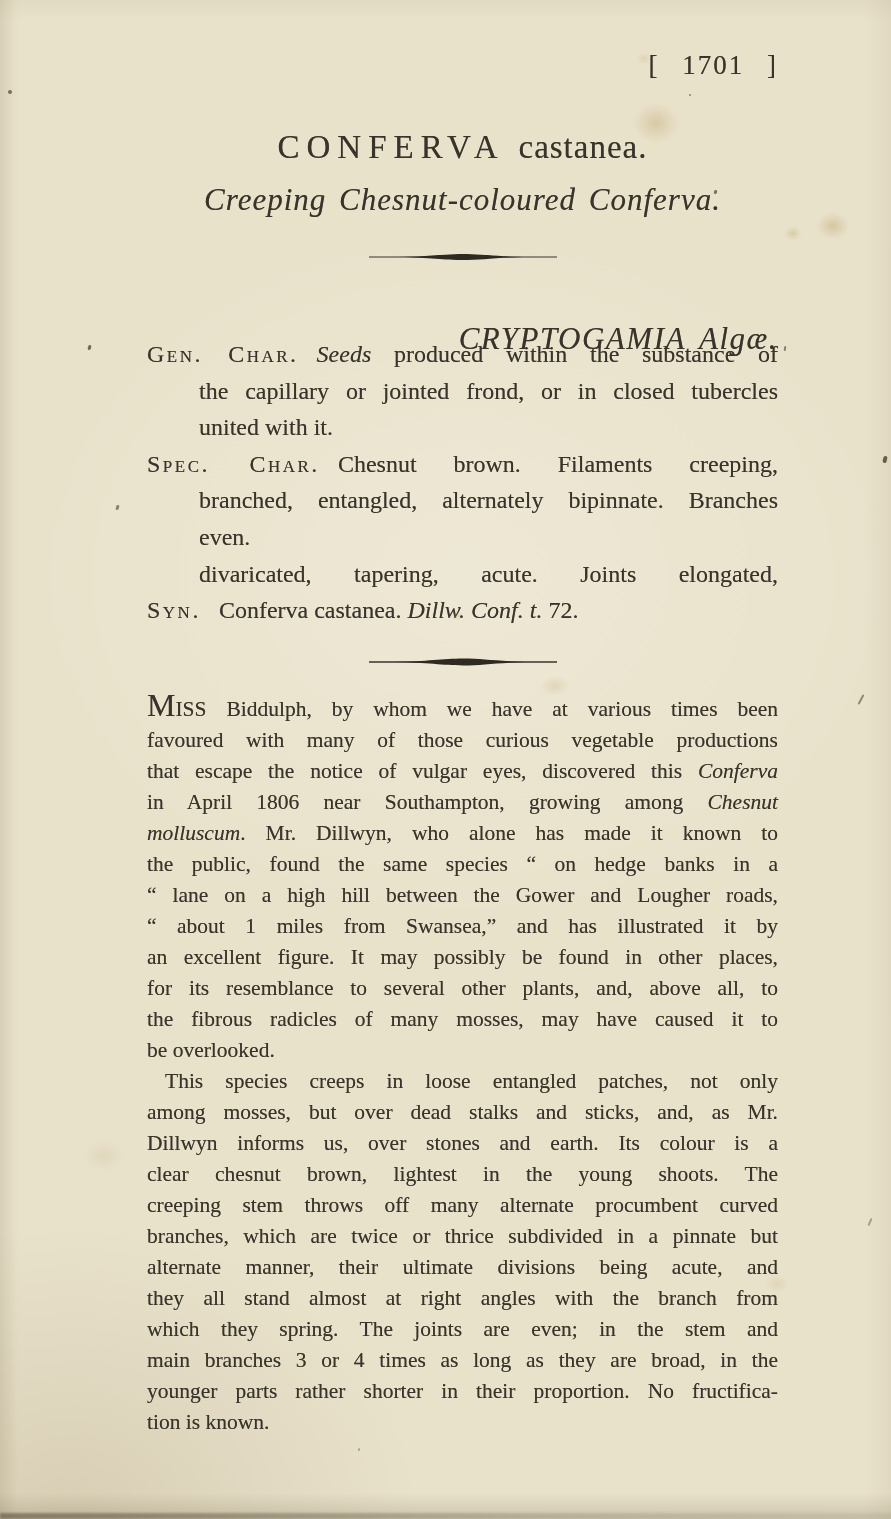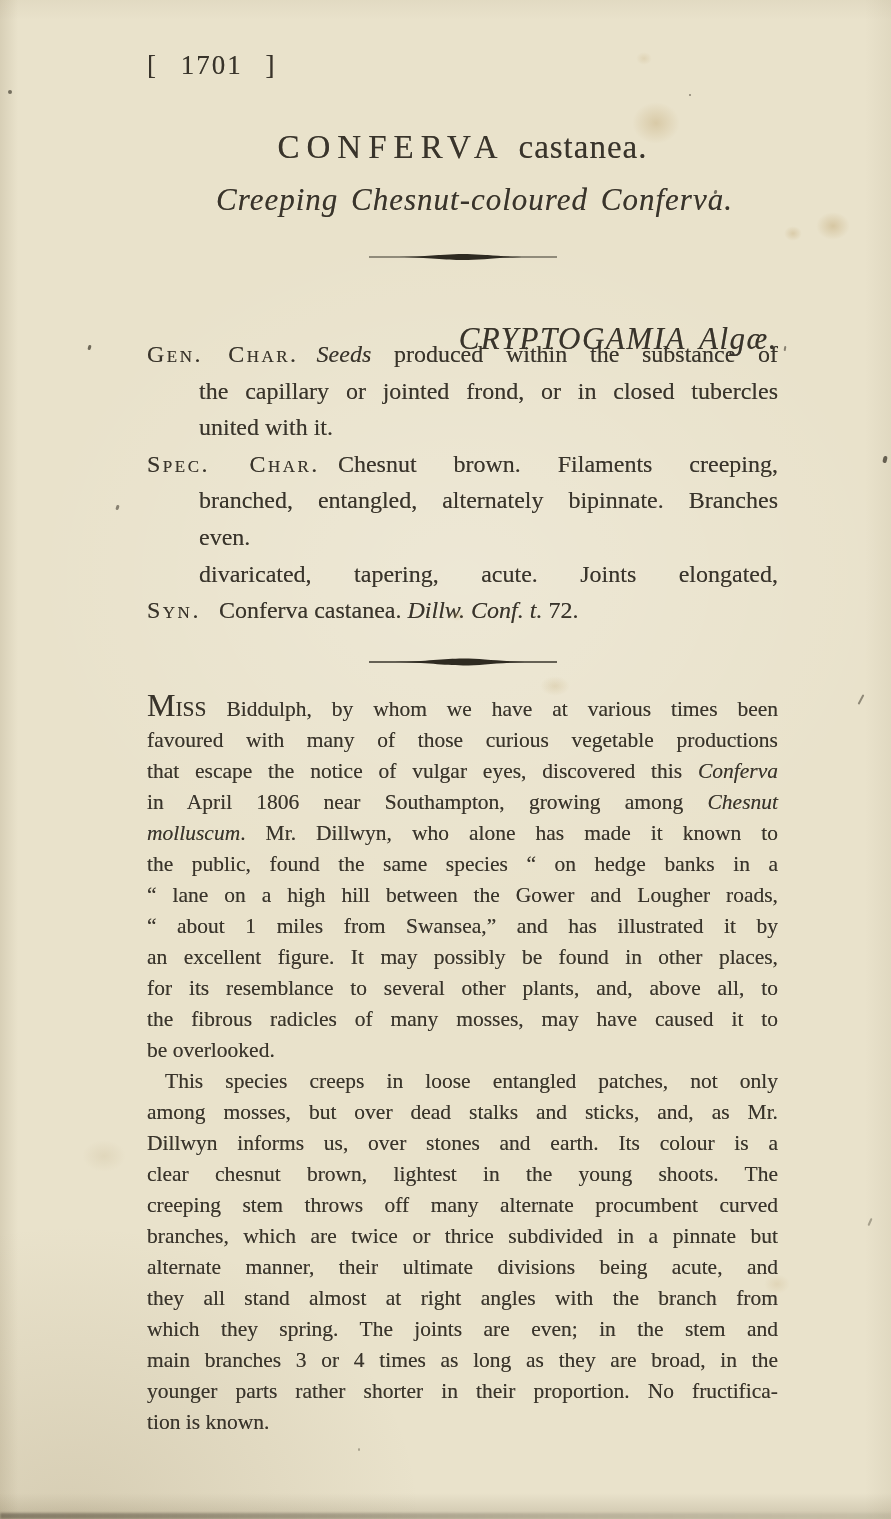--- a/index.html
+++ b/index.html
@@ -18,27 +18,27 @@
       linear-gradient(180deg, rgba(110,92,58,0.06), rgba(110,92,58,0) 20px),
       #e9e2cb;
     color:#39342b;
   }
   .bottom-edge{position:absolute;left:0;bottom:0;width:100%;height:6px;
     background:linear-gradient(90deg, rgba(60,52,38,0.45), rgba(60,52,38,0.15) 65%, rgba(60,52,38,0.05));
     filter:blur(1px);}
   .column{position:absolute;left:147px;top:0;width:631px;height:100%;}
   .txt{color:#39342b;text-shadow:0 0 0.5px rgba(57,52,43,0.55);}
 
-  .pagenum{position:absolute;top:52px;left:0;width:100%;text-align:left;
+  .pagenum{position:absolute;top:52px;left:0;width:100%;text-align:right;
     font-size:27px;line-height:1;letter-spacing:2px;word-spacing:14px;}
   .maintitle{position:absolute;top:131px;left:0;width:100%;text-align:center;
     font-size:33px;line-height:1;white-space:nowrap;}
   .maintitle .genus{letter-spacing:7px;}
   .maintitle .species{margin-left:14px;letter-spacing:1px;}
-  .subtitle{position:absolute;top:184px;left:12px;width:100%;text-align:center;
+  .subtitle{position:absolute;top:184px;left:0;width:100%;text-align:center;
     font-style:italic;font-size:31px;line-height:1;letter-spacing:1px;word-spacing:4px;}
   .divider{position:absolute;left:50%;transform:translateX(-50%);width:188px;height:10px;}
   .divider.d1{top:248px;}
   .divider.d2{top:653px;}
   .crypto{position:absolute;top:307px;left:0;width:100%;text-align:right;
     font-style:italic;font-size:31px;line-height:1;letter-spacing:1.5px;word-spacing:5px;margin-top:16px;}
 
   .charblock{position:absolute;top:336px;left:0;width:631px;
     font-size:24px;line-height:36.6px;}
   .sec{padding-left:52px;}

